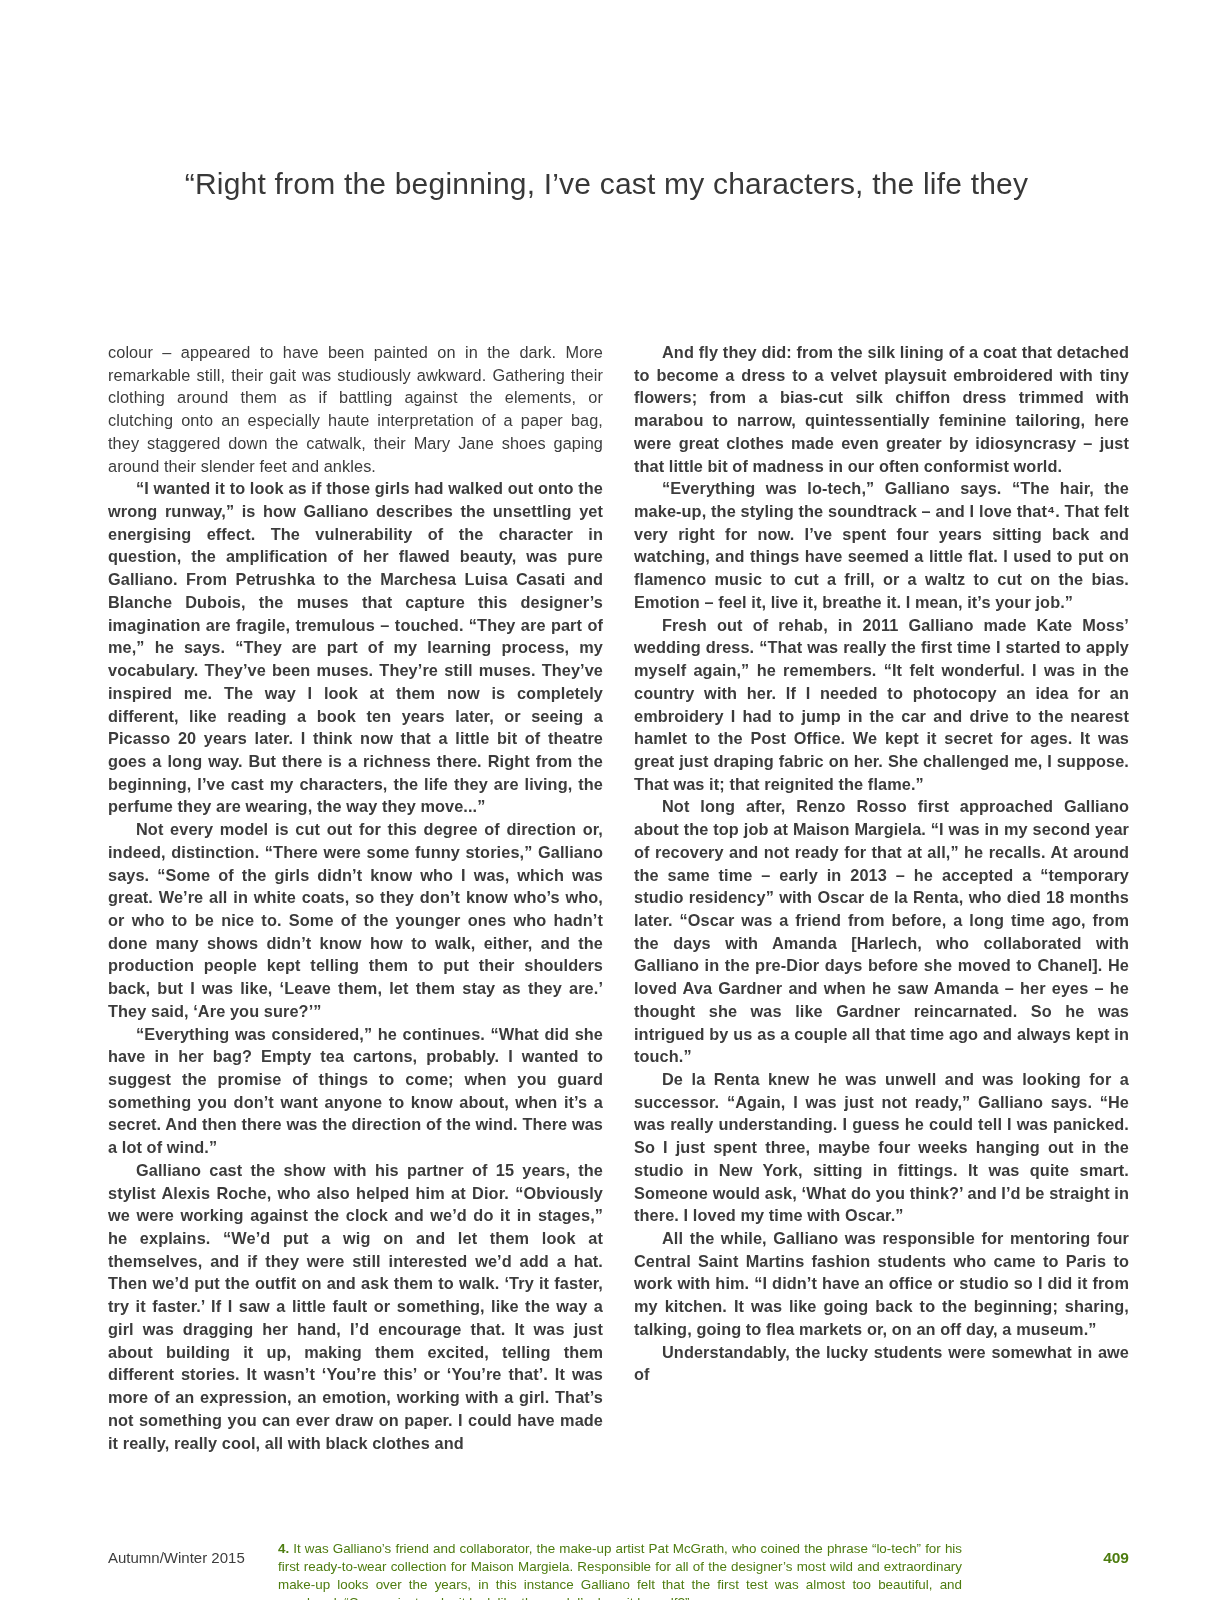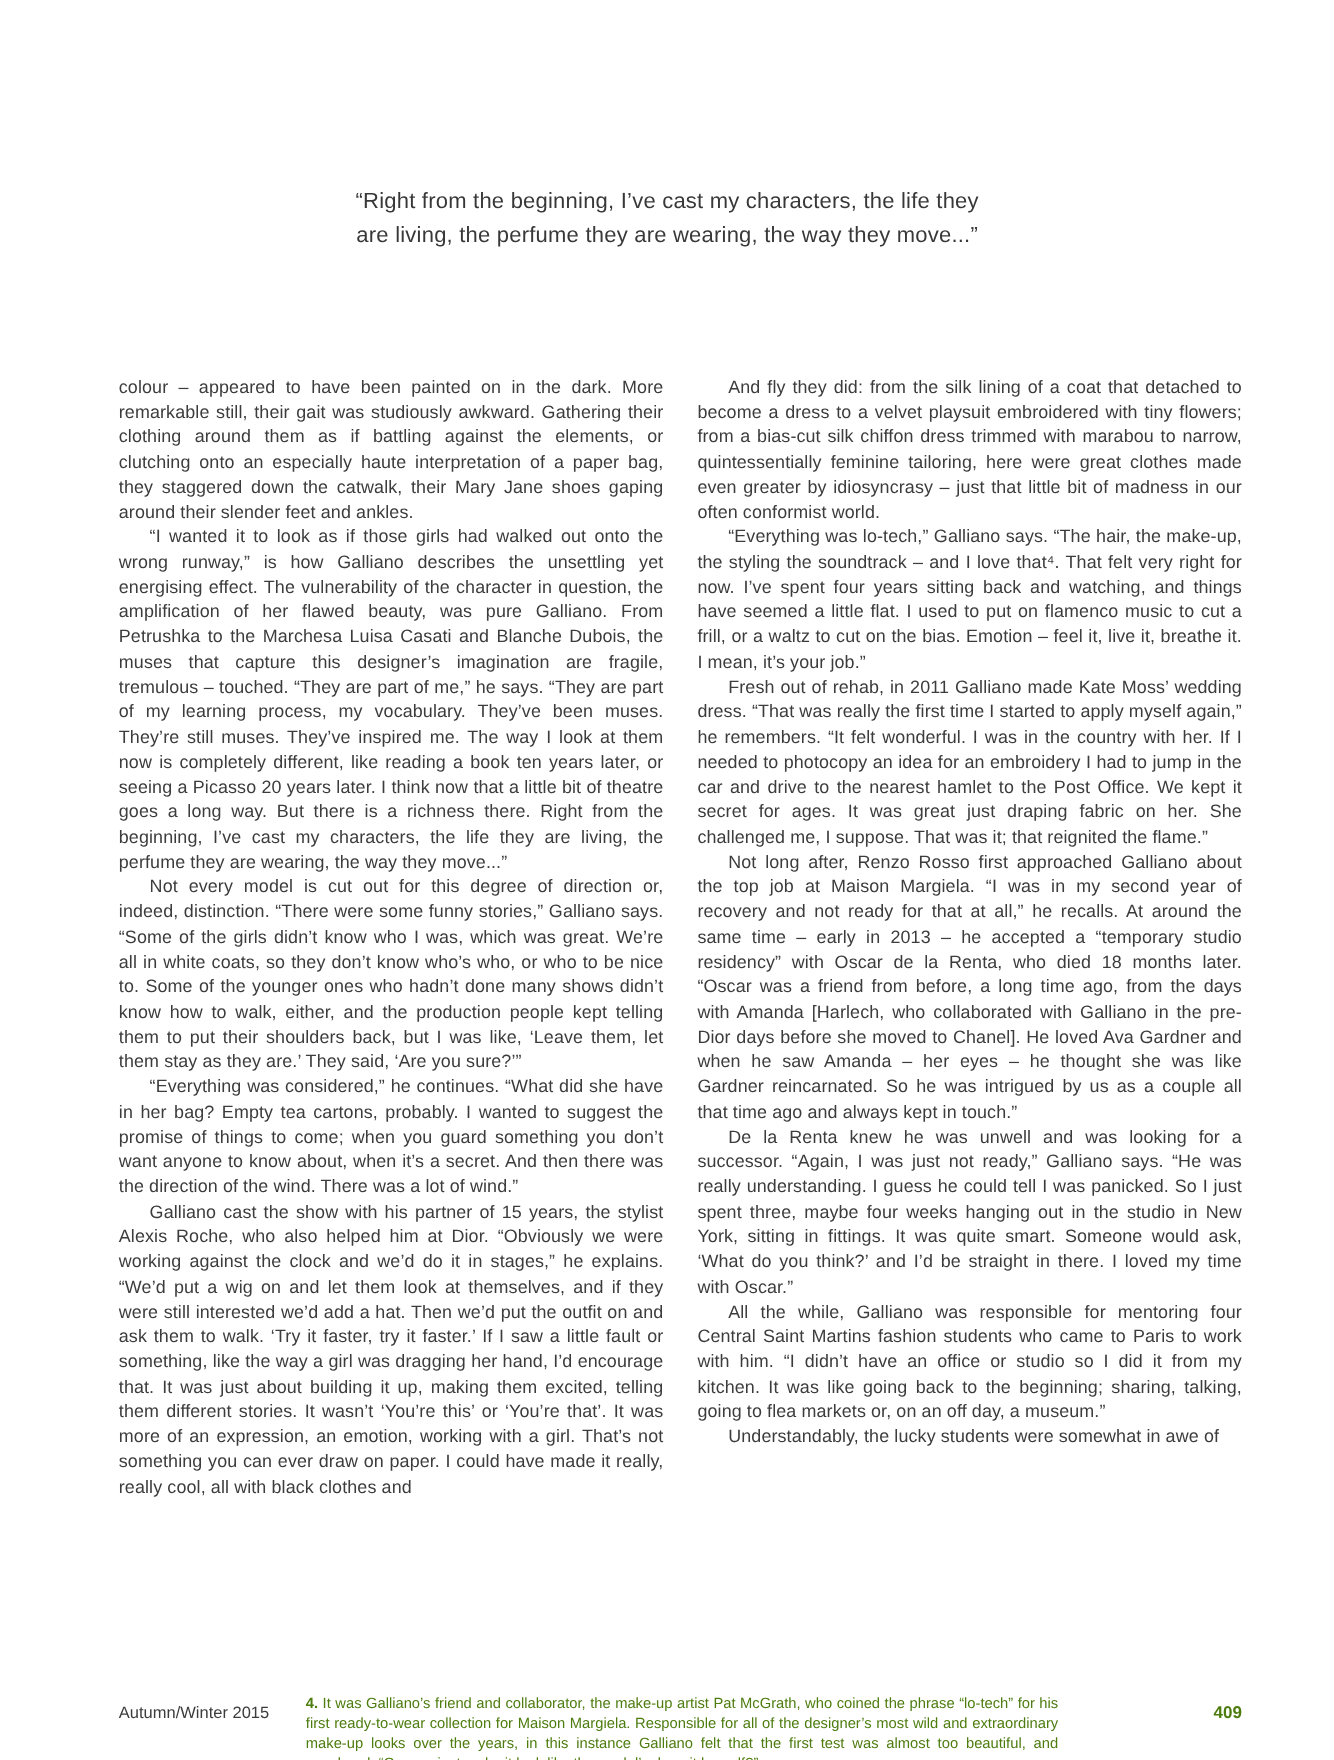--- a/index.html
+++ b/index.html
@@ -13,21 +13,21 @@
     overflow: hidden;
   }
   .page { position: absolute; inset: 0; }
 
   .pull-quote {
     position: absolute;
     top: 168px;
     left: 0;
     width: 100%;
     text-align: center;
-    font-size: 20px;
+    font-size: 30px;
     line-height: 31px;
     color: #383838;
     letter-spacing: 0.2px;
   }
 
   .columns {
     position: absolute;
     top: 341px;
     left: 108px;
     width: 1021px;
@@ -36,21 +36,21 @@
   }
   .column {
     width: 495px;
     font-size: 16.3px;
     line-height: 22.72px;
     text-align: justify;
     color: #3c3c3c;
     letter-spacing: 0.1px;
   }
   .column p { margin: 0; }
-  .column p.indent { text-indent: 28px; }
+  .column p.indent { text-indent: 28px; font-weight: bold; }
 
   .footnote {
     position: absolute;
     top: 1540px;
     left: 278px;
     width: 684px;
     font-size: 13.4px;
     line-height: 17.9px;
     text-align: justify;
     color: #4d7c0f;
@@ -70,21 +70,20 @@
   }
   .footer .page-number { font-weight: bold; font-size: 15.5px; color: #4d7c0f; }
 </style>
 </head>
 <body>
 
 <div class="page">
 
   <div class="pull-quote">
     <div>“Right from the beginning, I’ve cast my characters, the life they</div>
-    <div>are living, the perfume they are wearing, the way they move...”</div>
   </div>
 
   <div class="columns">
     <div class="column">
         <p class="para">colour – appeared to have been painted on in the dark. More remarkable still, their gait was studiously awkward. Gathering their clothing around them as if battling against the elements, or clutching onto an especially haute interpretation of a paper bag, they staggered down the catwalk, their Mary Jane shoes gaping around their slender feet and ankles.</p>
         <p class="para indent">“I wanted it to look as if those girls had walked out onto the wrong runway,” is how Galliano describes the unsettling yet energising effect. The vulnerability of the character in question, the amplification of her flawed beauty, was pure Galliano. From Petrushka to the Marchesa Luisa Casati and Blanche Dubois, the muses that capture this designer’s imagination are fragile, tremulous – touched. “They are part of me,” he says. “They are part of my learning process, my vocabulary. They’ve been muses. They’re still muses. They’ve inspired me. The way I look at them now is completely different, like reading a book ten years later, or seeing a Picasso 20 years later. I think now that a little bit of theatre goes a long way. But there is a richness there. Right from the beginning, I’ve cast my characters, the life they are living, the perfume they are wearing, the way they move...”</p>
         <p class="para indent">Not every model is cut out for this degree of direction or, indeed, distinction. “There were some funny stories,” Galliano says. “Some of the girls didn’t know who I was, which was great. We’re all in white coats, so they don’t know who’s who, or who to be nice to. Some of the younger ones who hadn’t done many shows didn’t know how to walk, either, and the production people kept telling them to put their shoulders back, but I was like, ‘Leave them, let them stay as they are.’ They said, ‘Are you sure?’”</p>
         <p class="para indent">“Everything was considered,” he continues. “What did she have in her bag? Empty tea cartons, probably. I wanted to suggest the promise of things to come; when you guard something you don’t want anyone to know about, when it’s a secret. And then there was the direction of the wind. There was a lot of wind.”</p>
         <p class="para indent">Galliano cast the show with his partner of 15 years, the stylist Alexis Roche, who also helped him at Dior. “Obviously we were working against the clock and we’d do it in stages,” he explains. “We’d put a wig on and let them look at themselves, and if they were still interested we’d add a hat. Then we’d put the outfit on and ask them to walk. ‘Try it faster, try it faster.’ If I saw a little fault or something, like the way a girl was dragging her hand, I’d encourage that. It was just about building it up, making them excited, telling them different stories. It wasn’t ‘You’re this’ or ‘You’re that’. It was more of an expression, an emotion, working with a girl. That’s not something you can ever draw on paper. I could have made it really, really cool, all with black clothes and</p>
       </div>

